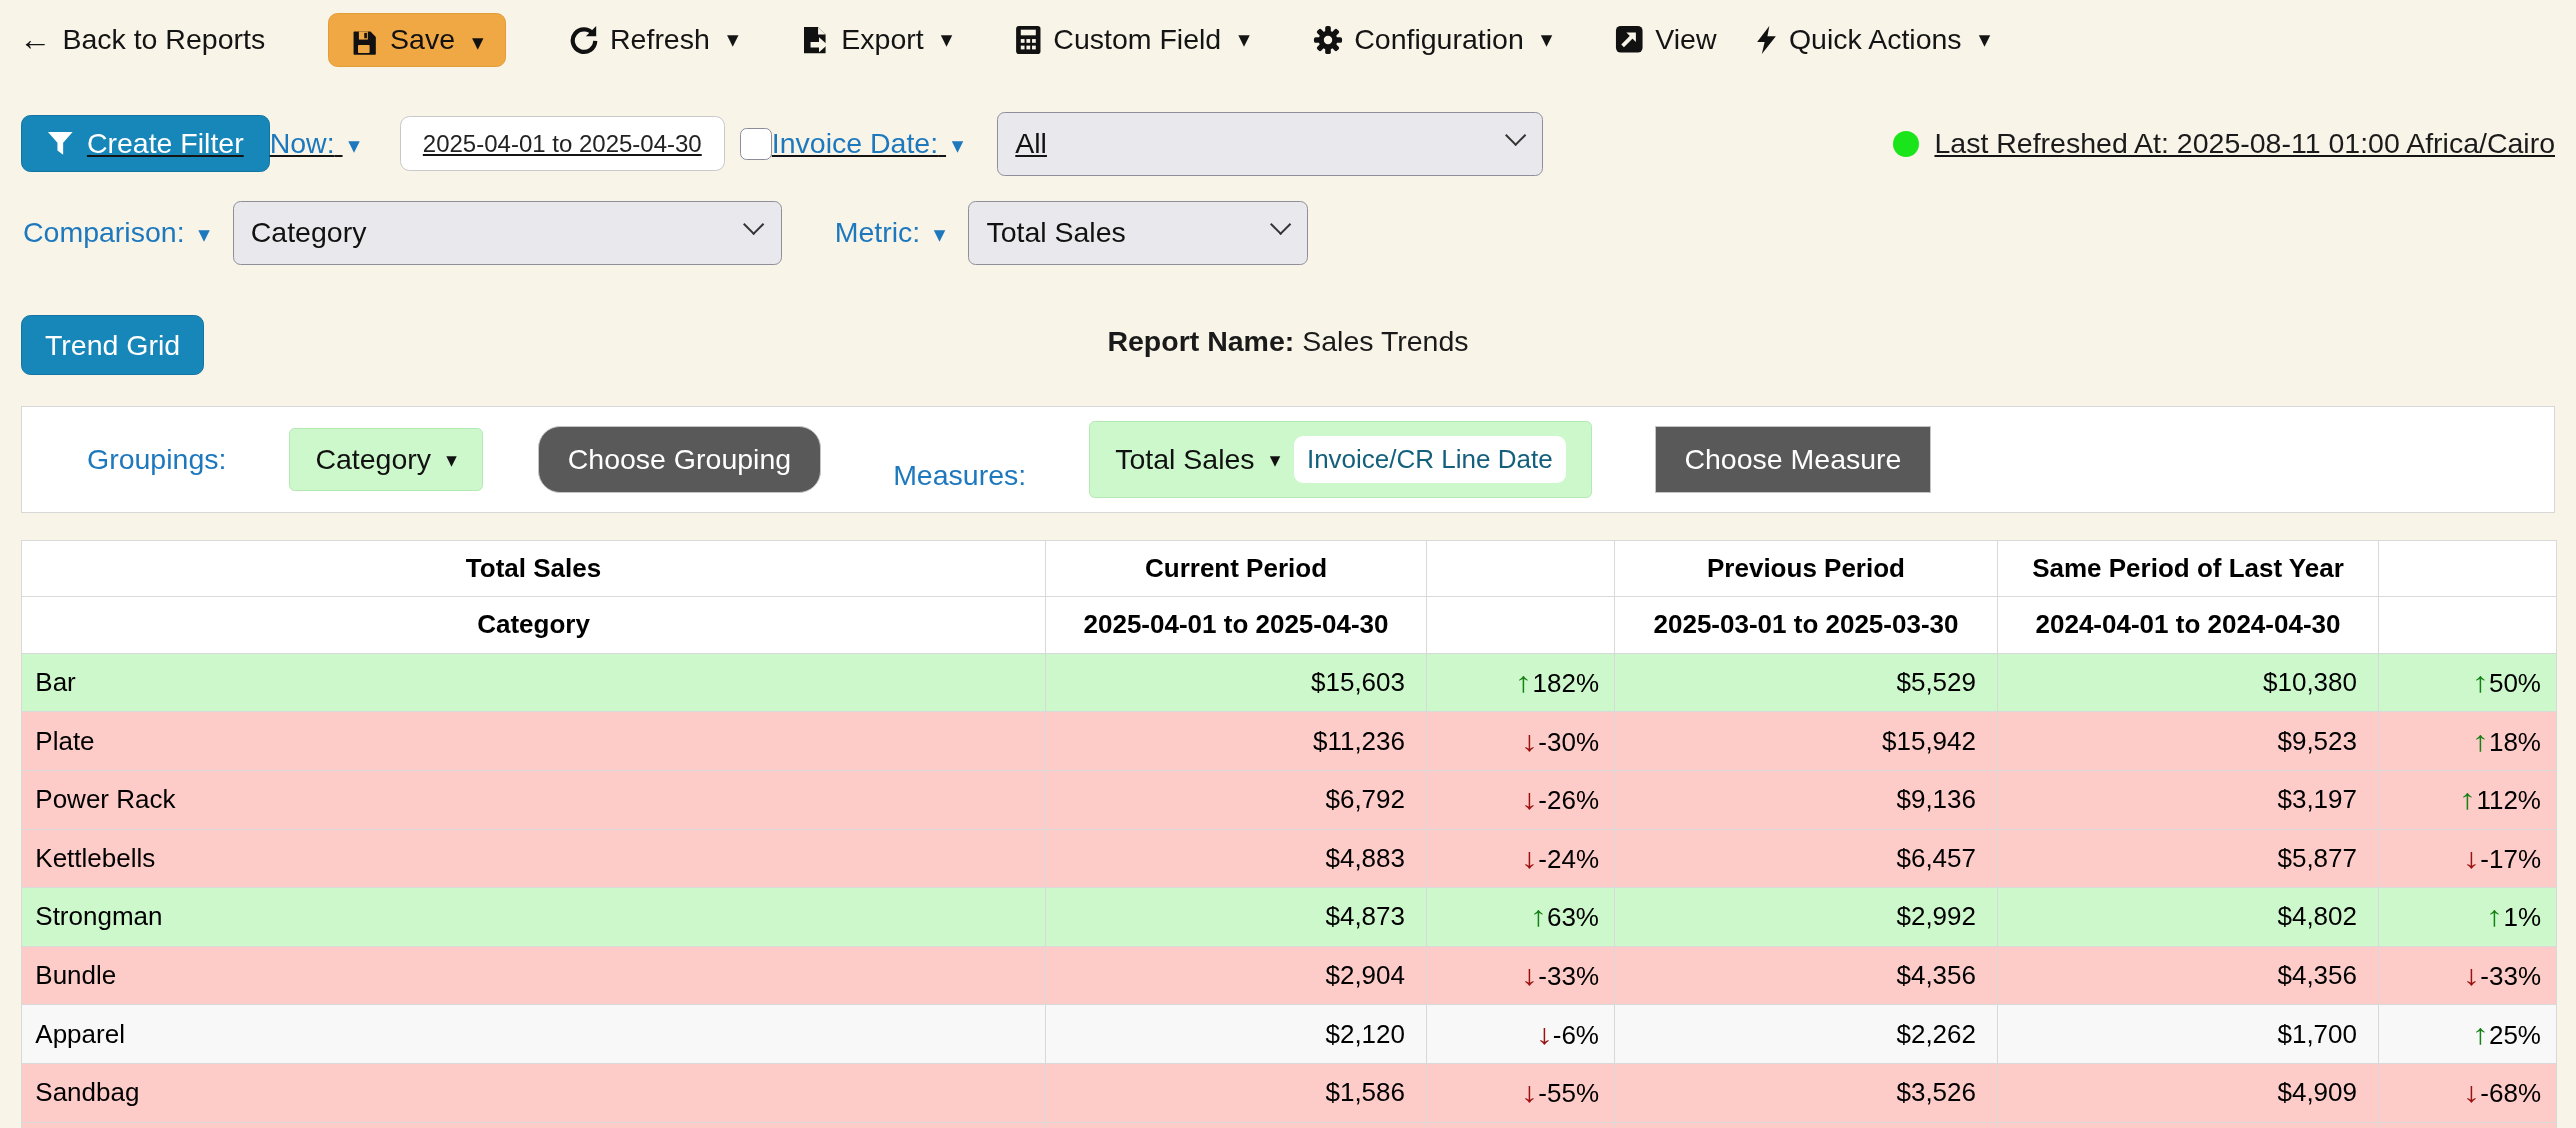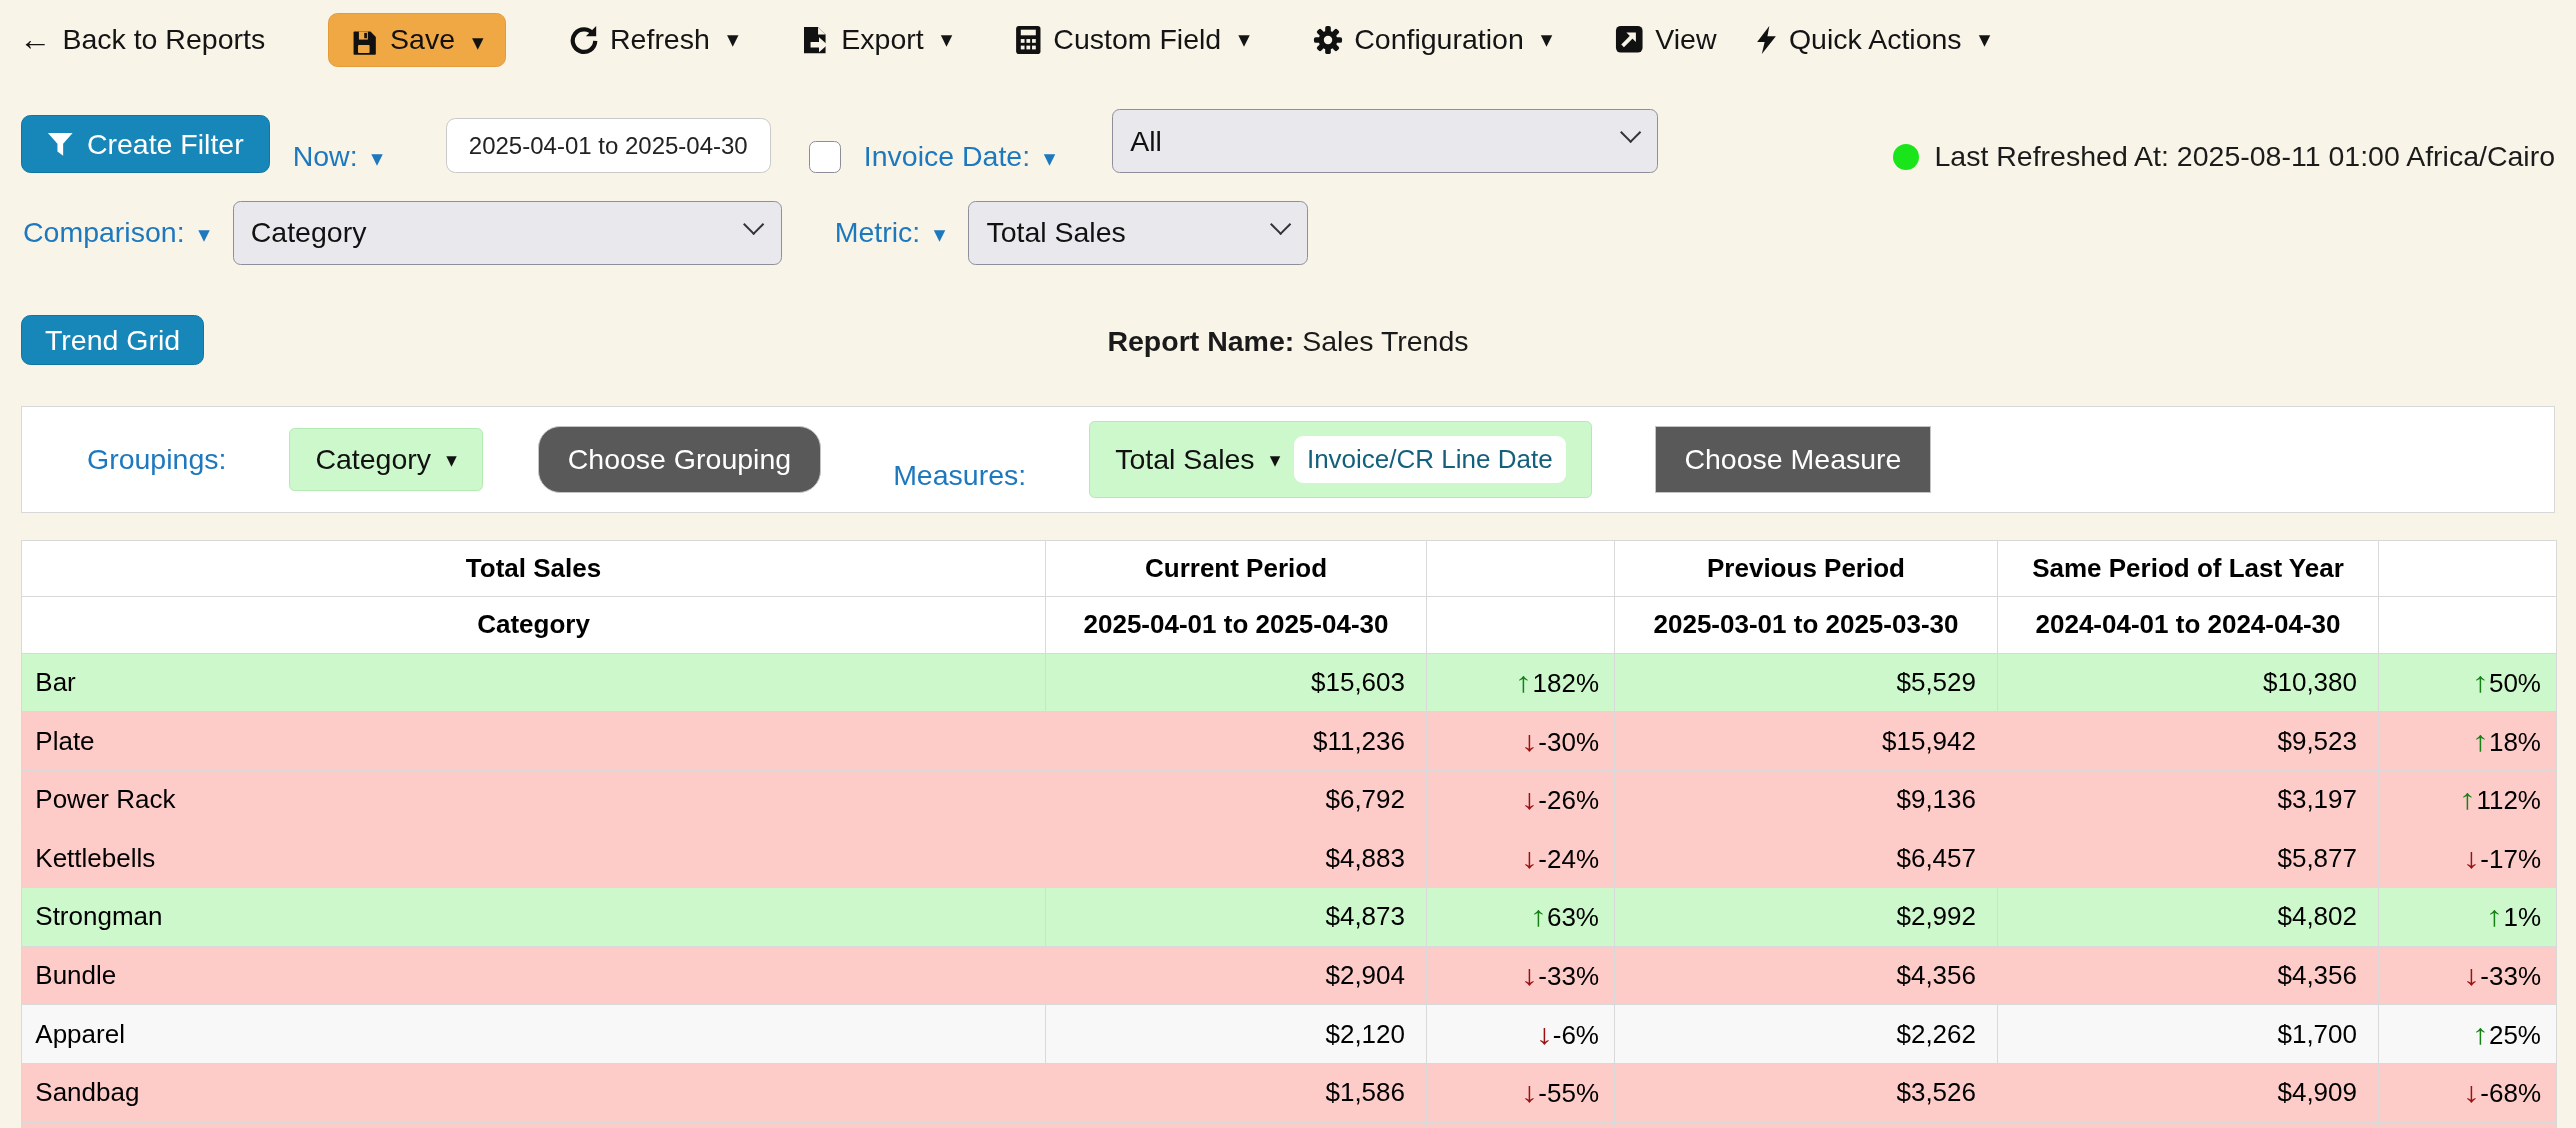--- a/index.html
+++ b/index.html
@@ -20,22 +20,22 @@
   .caret { display:inline-block; margin-left: 5.7px; font-size: 23px; }
   .caret-blue { color: #1d78be; }
   .btn-save {
     background: #f0a845; border: 1.9px solid #e49c3b; border-radius: 9.5px;
     padding: 9.5px 21px; display: inline-flex; align-items: flex-end; gap: 11.4px;
     font-size: 28.5px; font-weight: 500; color: #111;
   }
   .icon { display: inline-flex; align-items: center; justify-content: center; }
   
   .filter-row {
-    display: flex; align-items: flex-end;
-    margin: 46px 21px 0 21px; height: 59px; gap: 23px;
+    display: flex; align-items: center;
+    margin: 46px 21px 0 21px; height: 59px;  text-decoration: underline;
   }
   .btn-blue {
     background: #1787ba; border: 1.9px solid #1174a2; color: #fff;
     border-radius: 9.5px; padding: 11.4px 25px; font-size: 28.5px;
     display: inline-flex; align-items: center; gap: 13.3px; cursor: pointer; white-space: nowrap;
   }
   .blue-link { color: #1d78be; font-size: 28.5px; cursor: pointer; white-space: nowrap; }
   .date-input {
     margin-left: 40px; width: 325px; height: 55px;
     border: 1.9px solid #c9c9c9; border-radius: 9.5px; background: #fff;
@@ -60,21 +60,21 @@
   .select-all { margin-left: 34px; width: 546px; }
   .refresh-status { margin-left: auto; display: flex; align-items: center; gap: 15px; font-size: 28.5px; color: #1b1b1b; }
   .green-dot { width: 26px; height: 26px; border-radius: 50%; background: #1ae51a; }
   
   .comparison-row { display: flex; align-items: center; margin: 34px 21px 0 23px; height: 51px; gap: 23px; }
   .select-comparison { width: 549px; }
   .metric-label { margin-left: 30px; }
   .select-metric { width: 340px; }
   
   .trend-row { position: relative; margin: 57px 21px 0 21px; height: 61px; }
-  .btn-trend { height: 50px; font-size: 28.5px; padding: 11.4px 23px; }
+  .btn-trend { height: 60px; font-size: 28.5px; padding: 11.4px 23px; }
   .report-name {
     position: absolute; left: 50%; top: 9.5px; transform: translateX(-50%);
     font-size: 28.5px; color: #1a1a1a; white-space: nowrap;
   }
   .report-name b { font-weight: bold; }
   
   .group-panel {
     margin: 30px 21px 0 21px; height: 107px; background: #fff;
     border: 1.9px solid #d8d8d8; display: flex; align-items: center;
     padding-left: 65px; gap: 63px;

